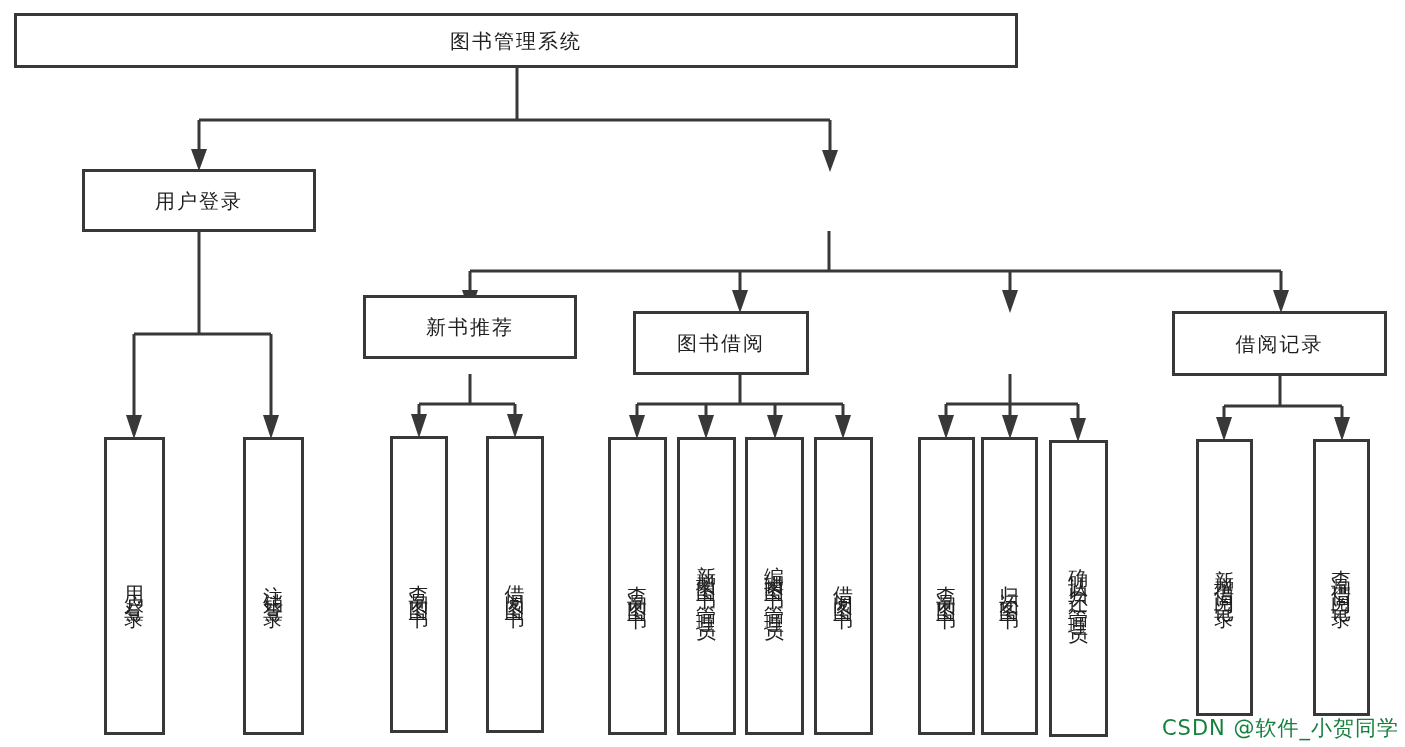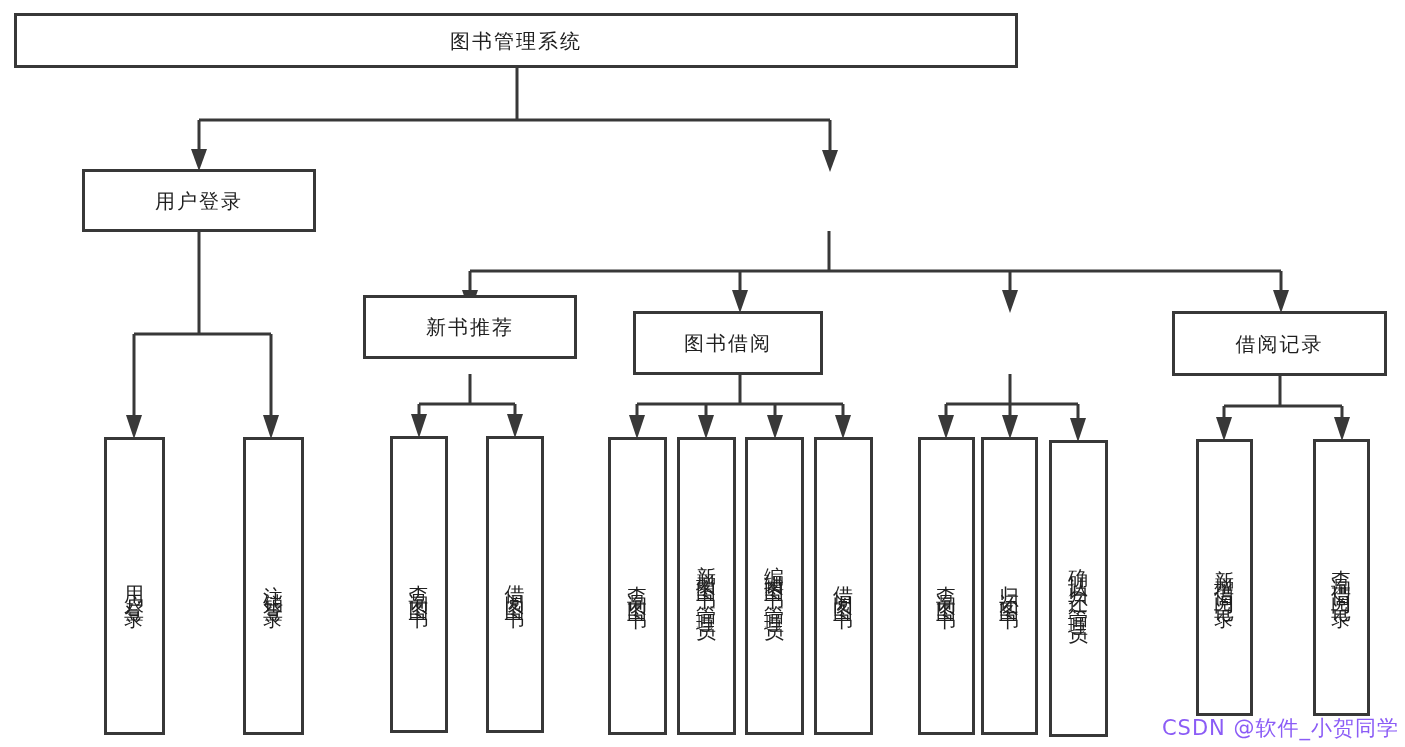--- a/index.html
+++ b/index.html
@@ -45,21 +45,21 @@
     writing-mode: vertical-rl;
     letter-spacing: 8px;
     font-size: 20px;
     white-space: normal;
   }
   .watermark {
     position: absolute;
     right: 6px;
     bottom: 5px;
     font-size: 21px;
-    color: #8b5cf6;
+    color: #15803d;
     text-shadow: 1px 1px 0 rgba(255,255,255,0.85);
     letter-spacing: 1px;
     white-space: nowrap;
   }
 </style>
 </head>
 <body>
 
 <div class="stage">
 
@@ -114,21 +114,21 @@
     <span class="lbl">图书管理系统</span>
   </div>
 
   <div class="node h" style="left:82px;top:169px;width:234px;height:63px">
     <span class="lbl">用户登录</span>
   </div>
 
   <div class="node h" style="left:363px;top:295px;width:214px;height:64px">
     <span class="lbl">新书推荐</span>
   </div>
-  <div class="node h" style="left:633px;top:311px;width:190px;height:64px">
+  <div class="node h" style="left:633px;top:311px;width:176px;height:64px">
     <span class="lbl">图书借阅</span>
   </div>
   <div class="node h" style="left:1172px;top:311px;width:215px;height:65px">
     <span class="lbl">借阅记录</span>
   </div>
 
   <div class="node v" style="left:104px;top:437px;width:61px;height:298px">
     <span class="lbl">用户登录</span>
   </div>
   <div class="node v" style="left:243px;top:437px;width:61px;height:298px">

